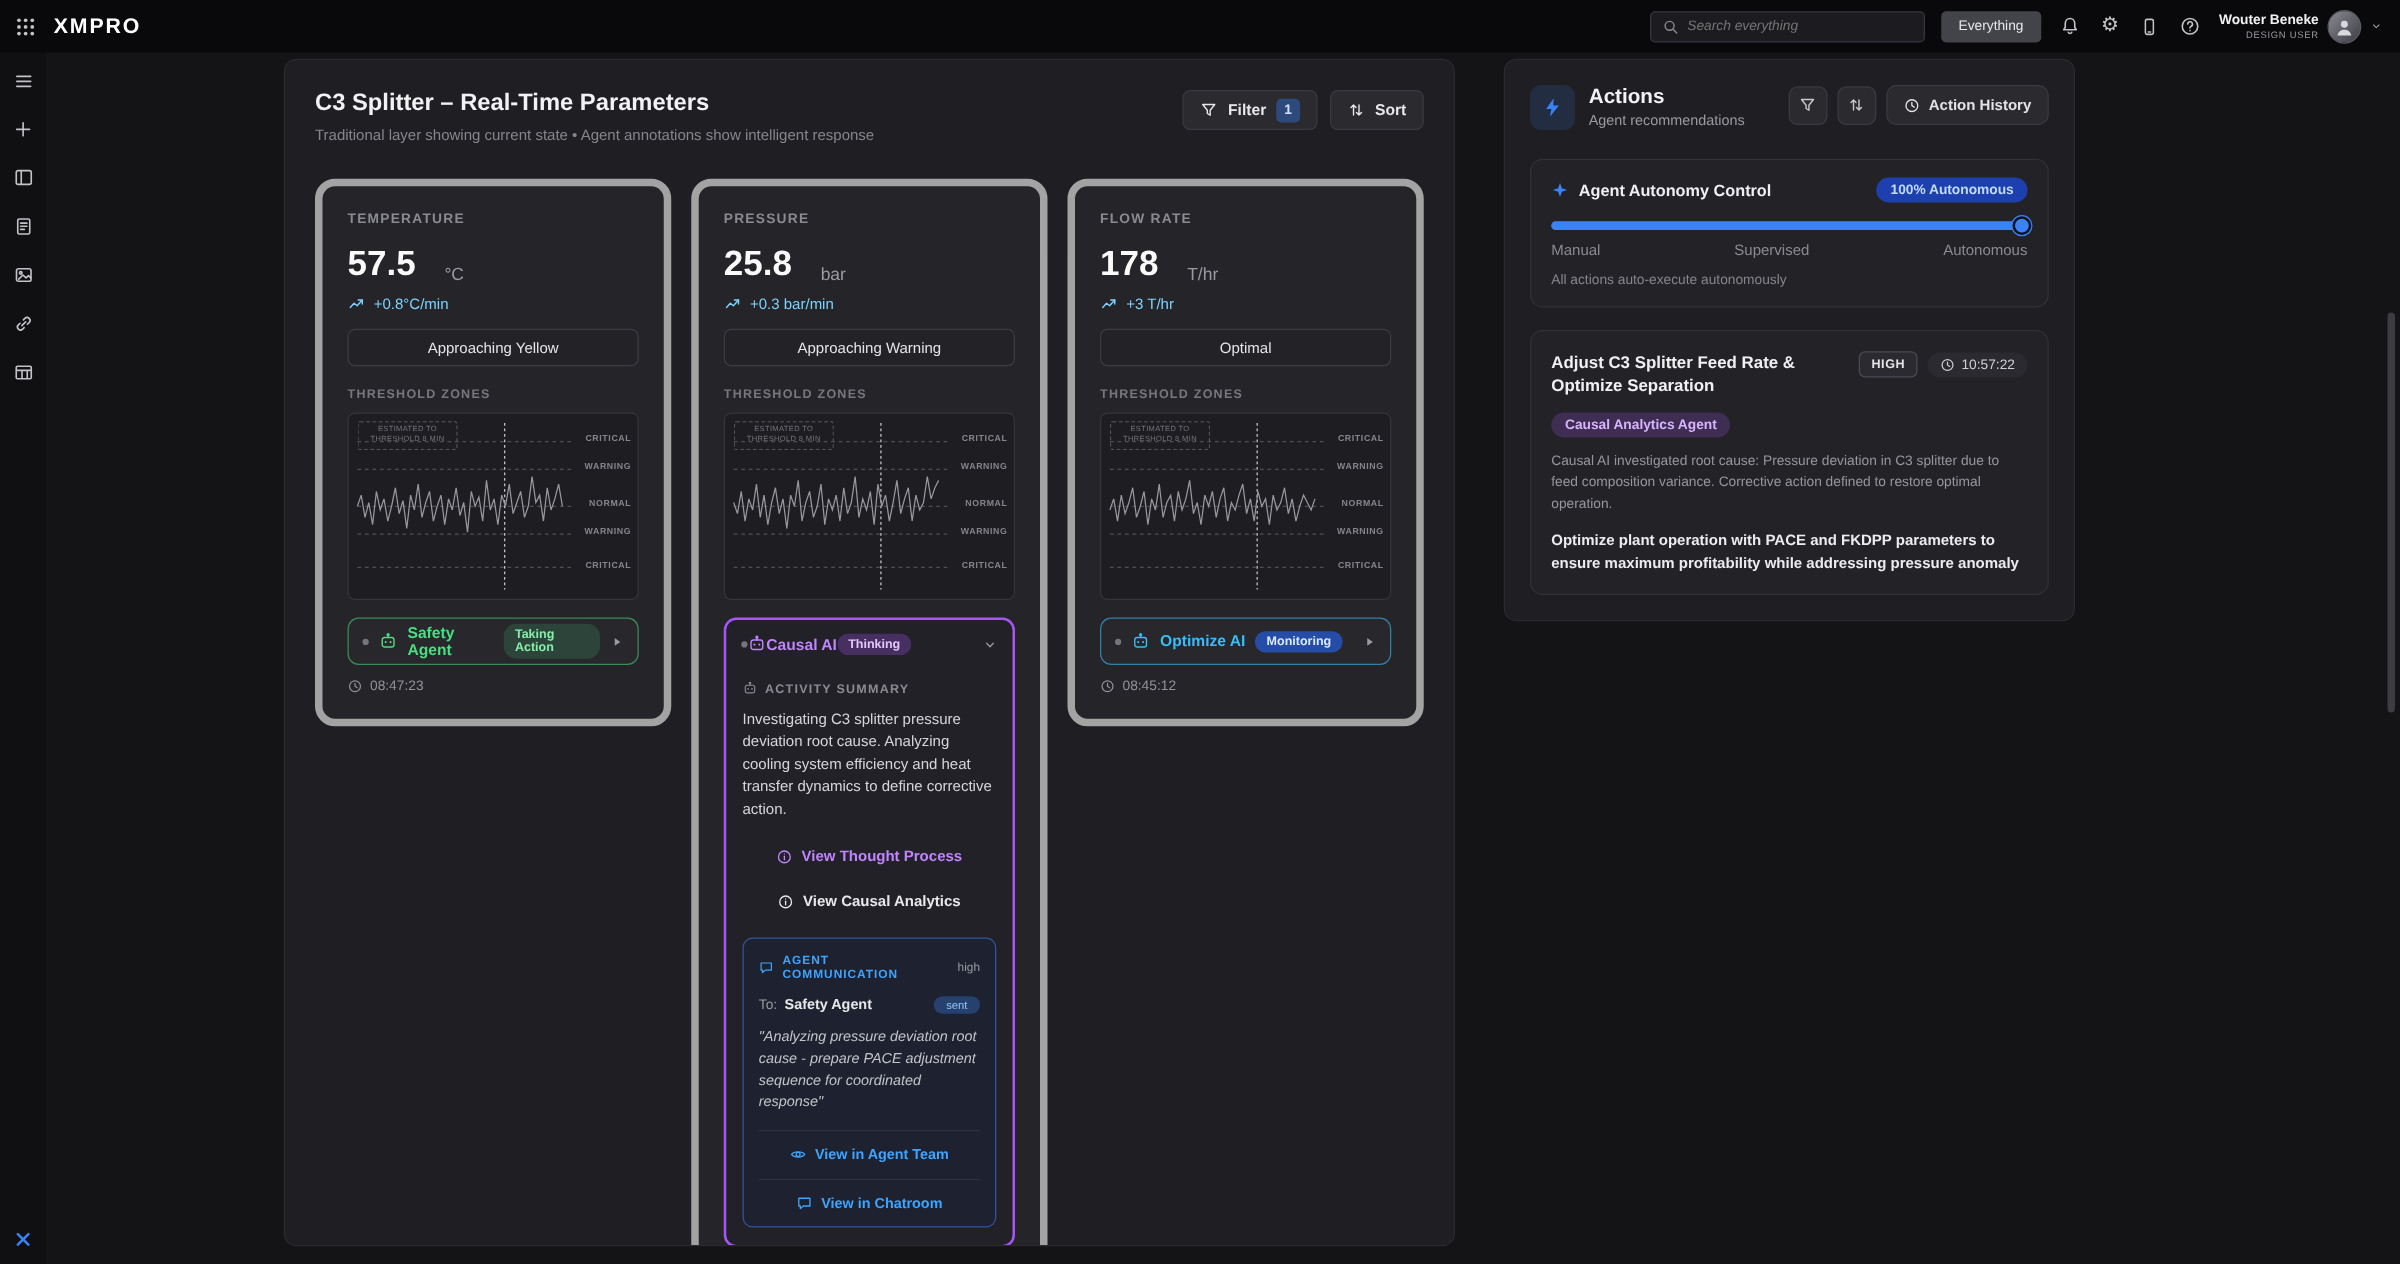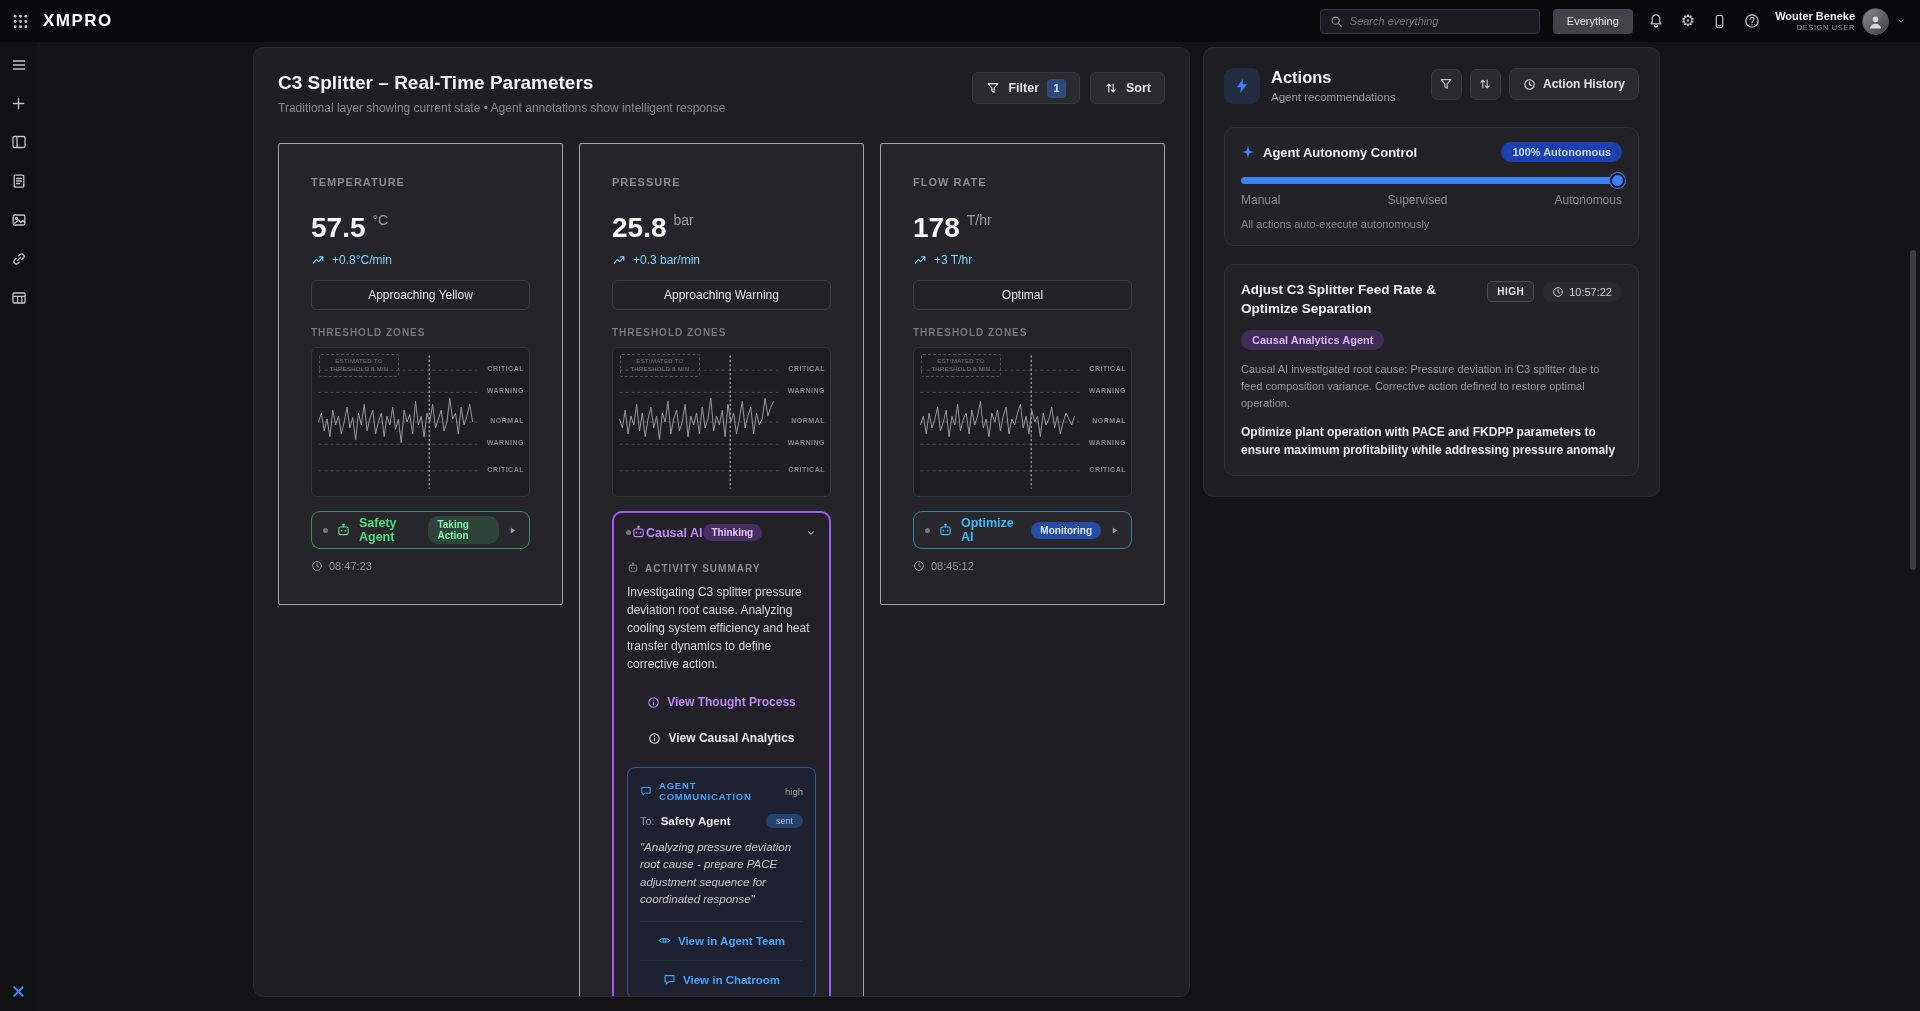--- a/index.html
+++ b/index.html
@@ -17,31 +17,31 @@
   .user-block{display:flex;align-items:center;gap:7px;cursor:pointer}
   .user-text{text-align:right}
   .user-name{font-size:11px;font-weight:700;color:#f0f0f2}
   .user-role{font-size:7.5px;color:#9a9aa0;letter-spacing:.6px;margin-top:1px}
   .avatar{width:27px;height:27px;border-radius:50%;background:linear-gradient(135deg,#8a8a92,#3c3c44);border:1px solid #5a5a62;display:flex;align-items:center;justify-content:center;color:#d8d8dc}
   
   .sidebar{position:absolute;top:42px;left:0;bottom:0;width:37px;background:#101013;display:flex;flex-direction:column;align-items:center;padding:13px 0 12px;gap:19px;z-index:9}
   .sidebar .flex-spacer{flex:1}
   .side-x{color:#3b82f6}
   
-  .main-panel{position:absolute;left:253px;top:47px;width:937px;height:950px;background:#1f1f23;border:1px solid #2a2a2f;border-radius:10px;padding:24px;overflow:hidden}
+  .main-panel{position:absolute;left:227px;top:47px;width:937px;height:950px;background:#1f1f23;border:1px solid #2a2a2f;border-radius:10px;padding:24px;overflow:hidden}
   .panel-header{display:flex;justify-content:space-between;align-items:flex-start}
   .page-title{font-size:19px;font-weight:700;color:#f2f2f4}
   .page-subtitle{font-size:12px;color:#85858c;margin-top:7px}
   .hdr-actions{display:flex;gap:10px}
   .pill-btn{display:flex;align-items:center;gap:8px;height:32px;padding:0 13px;background:#2a2a2f;border:1px solid #3a3a41;border-radius:6px;color:#e8e8ea;font-size:12.5px;font-weight:600;cursor:pointer;font-family:inherit}
   .filter-badge{min-width:19px;height:19px;border-radius:4px;background:#2e4a7c;color:#cfe0ff;font-size:11px;display:flex;align-items:center;justify-content:center;padding:0 5px}
   .cards-row{display:flex;gap:16px;margin-top:28px;align-items:flex-start}
-  .param-card{flex:1;background:#242429;border:1px solid #a3a3a3;border-radius:2px;padding:32px}
+  .param-card{flex:1;background:#242429;border:6px solid #a3a3a3;border-radius:16px;padding:20px}
   .param-name{font-size:11px;font-weight:700;letter-spacing:1px;color:#8a8a91}
-  .param-value-row{display:flex;align-items:flex-start;gap:7px;margin-top:24px}
+  .param-value-row{display:flex;align-items:flex-end;gap:23px;margin-top:14px}
   .param-value{font-size:28px;font-weight:700;color:#fafafa}
   .param-unit{font-size:14px;color:#9a9aa1}
   .trend-row{display:flex;align-items:center;gap:7px;margin-top:9px;font-size:12px;color:#7dd3fc}
   .status-btn{display:block;margin-top:13px;width:100%;height:30px;background:#222227;border:1px solid #3c3c43;border-radius:6px;color:#e5e5e8;font-size:12px;cursor:pointer;font-family:inherit}
   .tz-label{margin-top:17px;font-size:10px;font-weight:700;letter-spacing:1px;color:#77777e}
   .chart-box{position:relative;margin-top:9px;height:150px;background:#1e1e22;border:1px solid #35353b;border-radius:6px;overflow:hidden}
   .spark-svg{position:absolute;inset:0;width:100%;height:100%}
   .zone-line{stroke:#4e4e55;stroke-dasharray:3 3;fill:none}
   .now-line{stroke:#c9c9cf;stroke-dasharray:2.2 2.2;fill:none}
   .spark-line{fill:none;stroke:#97979e}

